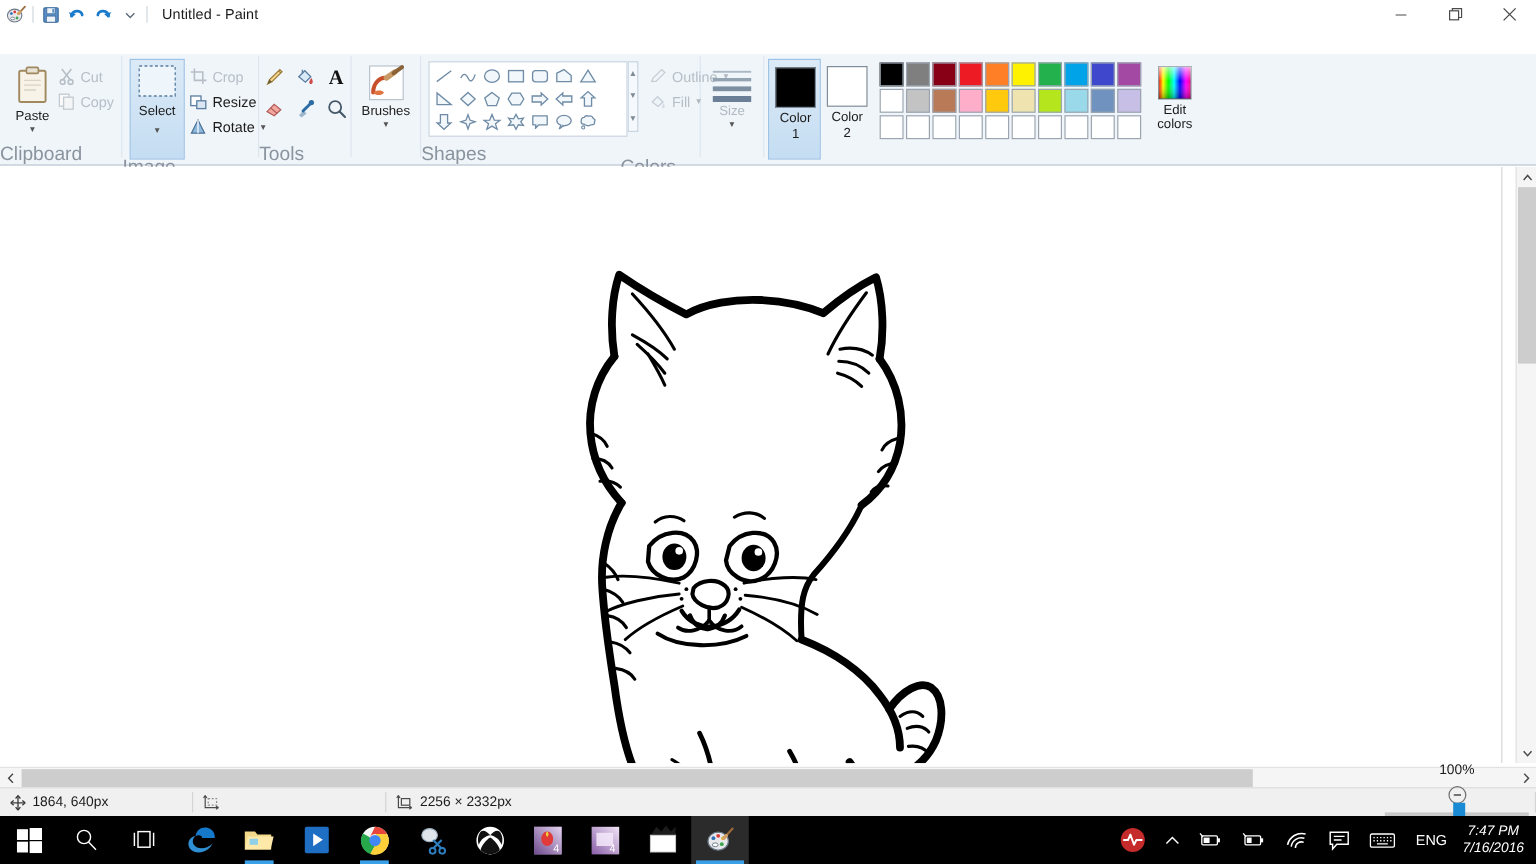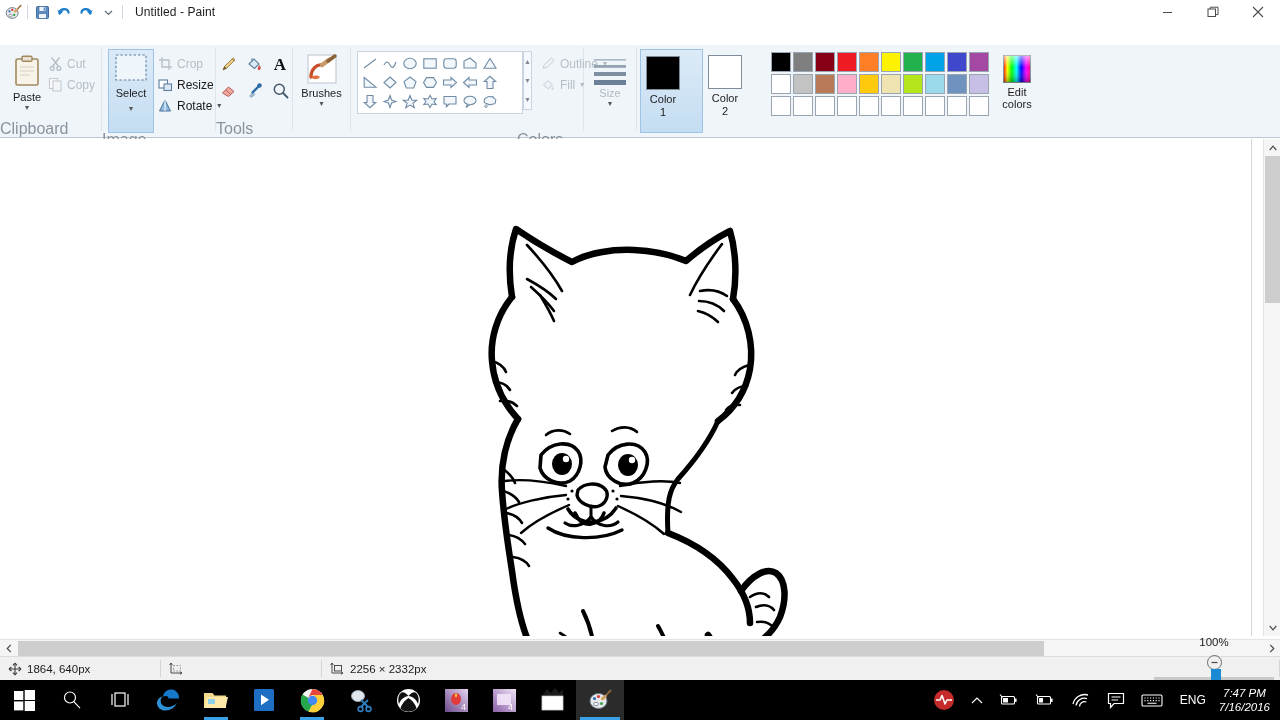--- a/index.html
+++ b/index.html
@@ -98,21 +98,21 @@
     border: 1px solid #c8d4e0; background: #f5f9fd;
   }
   .ssbtn { flex: 1; display: flex; align-items: center; justify-content: center; font-size: 7px; color: #7e8a96; }
 
   .swatchgrid { display: grid; grid-template-columns: repeat(10, 22px); grid-auto-rows: 22px; gap: 0; margin-top: 2px;}
   .sw { width: 20px; height: 20px; border: 1px solid #9aa5b1; margin: 1px; }
   .colorbig {
     width: 34px; height: 34px; border: 1px solid #7f8c99;
   }
   .colorwrap {
-    display: flex; flex-direction: column; align-items: center; padding: 6px 22px 0 5px; height: 84px;
+    display: flex; flex-direction: column; align-items: center; padding: 6px 3px 0 5px; height: 84px;
   }
   .colorwrap.sel { background: linear-gradient(#dceaf7,#c4ddf2); border: 1px solid #9dc3e6; }
   .clabel { font-size: 11px; color: #1b1b1b; text-align: center; line-height: 13px; margin-top: 3px;}
 
   
   .canvasarea {
     position: absolute; top: 139px; left: 0; width: 1280px; height: 497px;
     background: #ffffff; overflow: hidden;
   }
   .canvas-sheet {
@@ -498,20 +498,21 @@
           <div class="smallrow">
             <svg width="15" height="15" viewBox="0 0 15 15">
               <path d="M2.5 8 L7 3.5 L11.5 8 L7.4 11.8 Z" fill="#eef3f8" stroke="#c2cad2" stroke-width="1"></path>
               <path d="M12 9 C13.6 11.5 12.8 13.2 11.6 13.2 C10.4 13.2 10 11.5 12 9 Z" fill="#d8dde3"></path>
             </svg>
             <span class="smalllbl">Fill</span>
             <span class="caret dim" style="margin:0 0 0 1px;">▾</span>
           </div>
         </div>
       </div>
+      <div class="rgroup-label">Shapes</div>
     </div>
     <div class="rsep"></div>
 
     <div class="rgroup" style="width:52px;gap:46px;">
       <div class="rgroup-body" style="justify-content:center;">
         <div class="bigbtn" style="padding-top:8px;">
           <svg width="34" height="28" viewBox="0 0 34 28">
             <rect x="1" y="2" width="32" height="1.6" fill="#aab7c4"></rect>
             <rect x="1" y="8" width="32" height="2.8" fill="#93a3b2"></rect>
             <rect x="1" y="15" width="32" height="4" fill="#7d8fa1"></rect>

